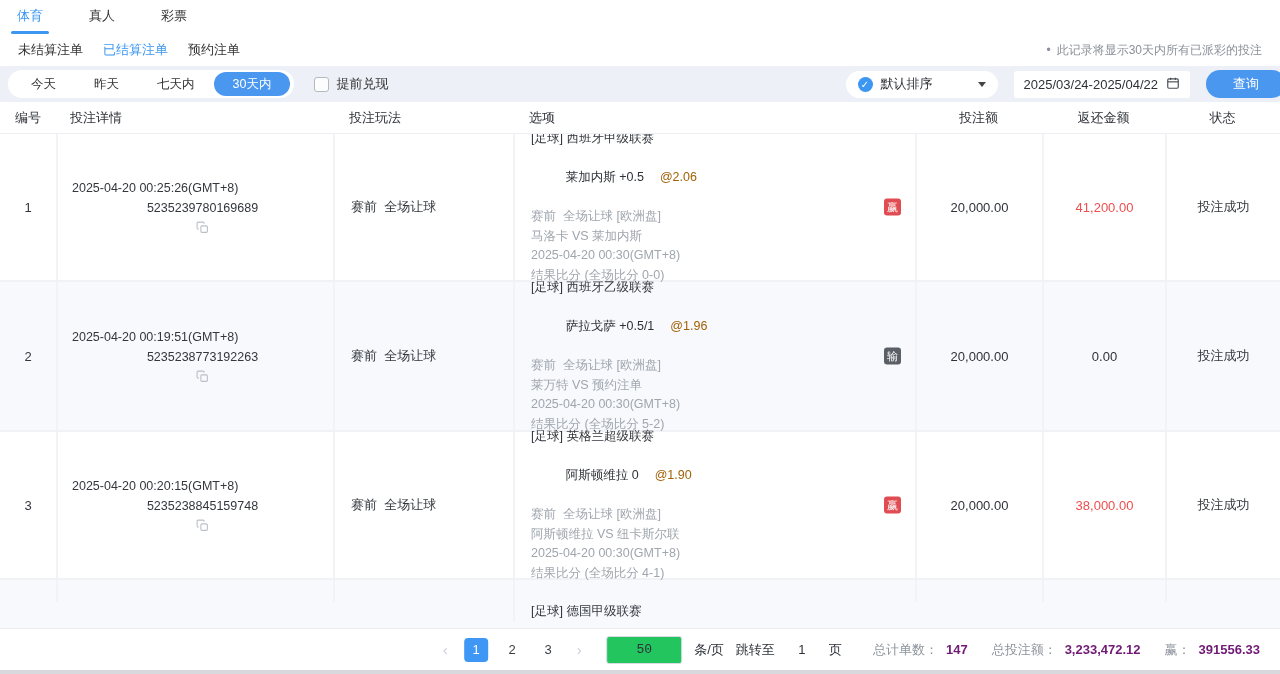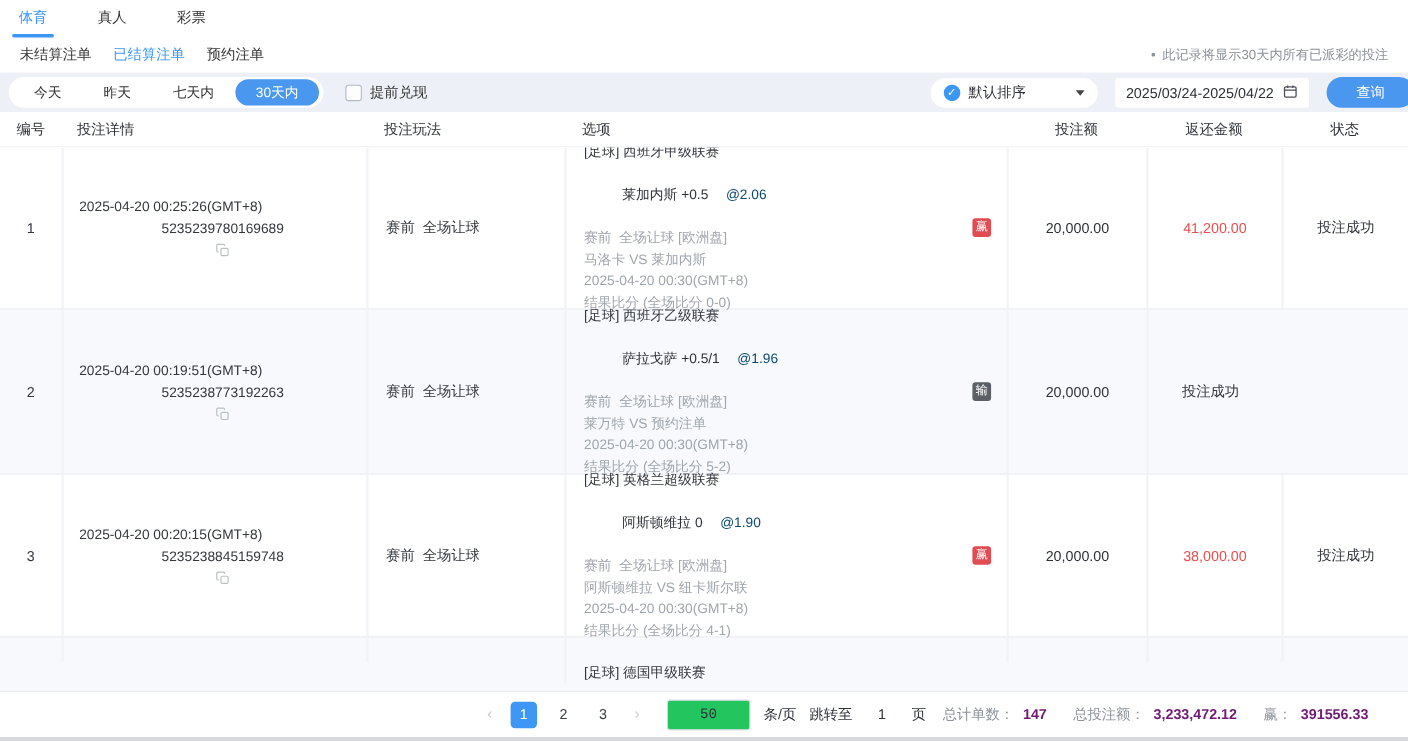--- a/index.html
+++ b/index.html
@@ -69,21 +69,21 @@
 
   .cell.c-no { width:56px; align-items:center; color:#33373d; }
   .cell.c-detail { width:277px; padding-left:14px; gap:6px; font-size:12.5px; color:#33373d; }
   .bet-id-line { display:flex; align-items:center; gap:6px;flex-direction:column; }
   .copy-icon { cursor:pointer; display:inline-flex; }
   .cell.c-play { width:180px; padding-left:16px; color:#33373d; white-space:pre; }
   .cell.c-option { width:402px; padding-left:16px; position:relative; line-height:19.5px;
     font-size:12.5px; }
   .opt-league { color:#32363c; white-space:pre; }
   .opt-pickline { color:#2e3238; white-space:pre; }
-  .opt-odds { color:#0c4a6e; margin-left:16px; }
+  .opt-odds { color:#a16207; margin-left:16px; }
   .opt-gray { color:#a0a6ae; white-space:pre; }
   .badge { position:absolute; right:14px; top:50%; transform:translateY(-50%);
     width:17px; height:17px; border-radius:3px; color:#fff; font-size:11px;
     display:flex; align-items:center; justify-content:center; }
   .badge[data-tone="win"]  { background:#e14b52; }
   .badge[data-tone="lose"] { background:#5b5f66; }
   .cell.c-stake  { width:127px; align-items:center; color:#2e3238; }
   .cell.c-payout { width:123px; align-items:center; color:#2e3238; }
   .cell.c-payout [data-tone="red"], .payout-val[data-tone="red"] { color:#ee4d4d; }
   .cell.c-status { width:115px; align-items:center; color:#33373d; }
@@ -95,21 +95,21 @@
     align-items:center; gap:12px; }
   .pg-arrow { color:#c9ced6; font-size:15px; cursor:pointer; width:14px; text-align:center; }
   .pg-num { min-width:24px; height:24px; line-height:24px; text-align:center; color:#3a3f46;
     font-size:13px; cursor:pointer; border-radius:4px; }
   .pg-num.active { background:#3f97f5; color:#fff; }
   .size-input { width:76px; height:28px; border:1px solid #d9dde3; border-radius:3px;
     text-align:center; font-size:13px; color:#2e3238; background:#22c55e; margin-left:8px;font-family:Liberation Mono, monospace; }
   .pg-label { color:#2e3238; }
   .jump-input { width:30px; border:none; background:transparent; text-align:center;
     font-size:13px; color:#2e3238; }
-  .totals { margin-left:auto; display:flex; align-items:center; gap:24px; padding-right:36px; }
+  .totals { margin-left:auto; display:flex; align-items:center; gap:24px; padding-right:20px; }
   .tot-pair { display:flex; align-items:center; gap:8px; }
   .tot-label { color:#8d939c; }
   .tot-value { color:#701a75; font-weight:700; }
   .bottom-strip { height:4px; background:#d7d9dd; }
 </style>
 </head>
 <body>
 
 <div class="page">
 
@@ -233,20 +233,23 @@
         <div class="opt-pickline">
           <span>萨拉戈萨 +0.5/1</span><span class="opt-odds">@1.96</span>
         </div>
         <div class="opt-gray">赛前  全场让球 [欧洲盘]</div>
         <div class="opt-gray">莱万特 VS 预约注单</div>
         <div class="opt-gray">2025-04-20 00:30(GMT+8)</div>
         <div class="opt-gray">结果比分 (全场比分 5-2)</div>
         <span class="badge" data-tone="lose">输</span>
       </div>
       <div class="cell c-stake">20,000.00</div>
+      <div class="cell c-payout">
+        <span class="payout-val" data-tone="dark">0.00</span>
+      </div>
       <div class="cell c-status">投注成功</div>
     </div>
 
     <div class="row r3">
       <div class="cell c-no">3</div>
       <div class="cell c-detail">
         <div>2025-04-20 00:20:15(GMT+8)</div>
         <div class="bet-id-line">
           <span>5235238845159748</span>
           <span class="copy-icon">

